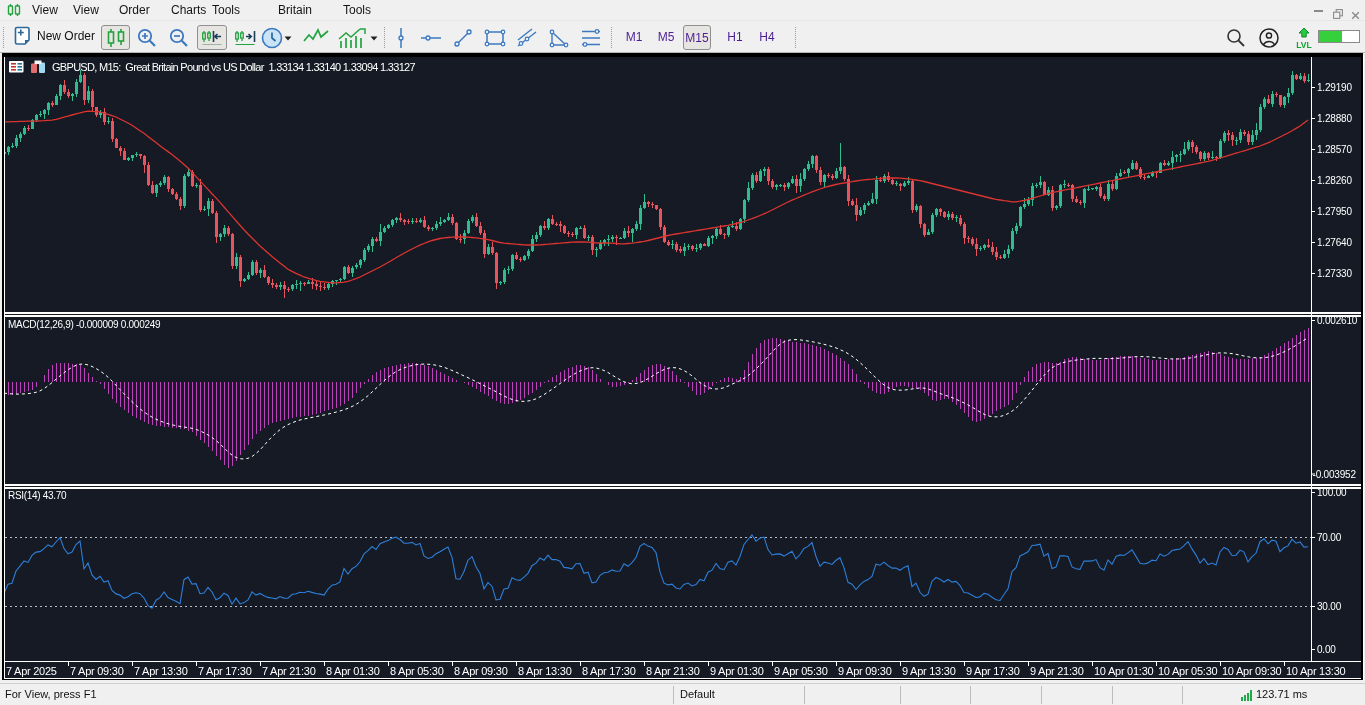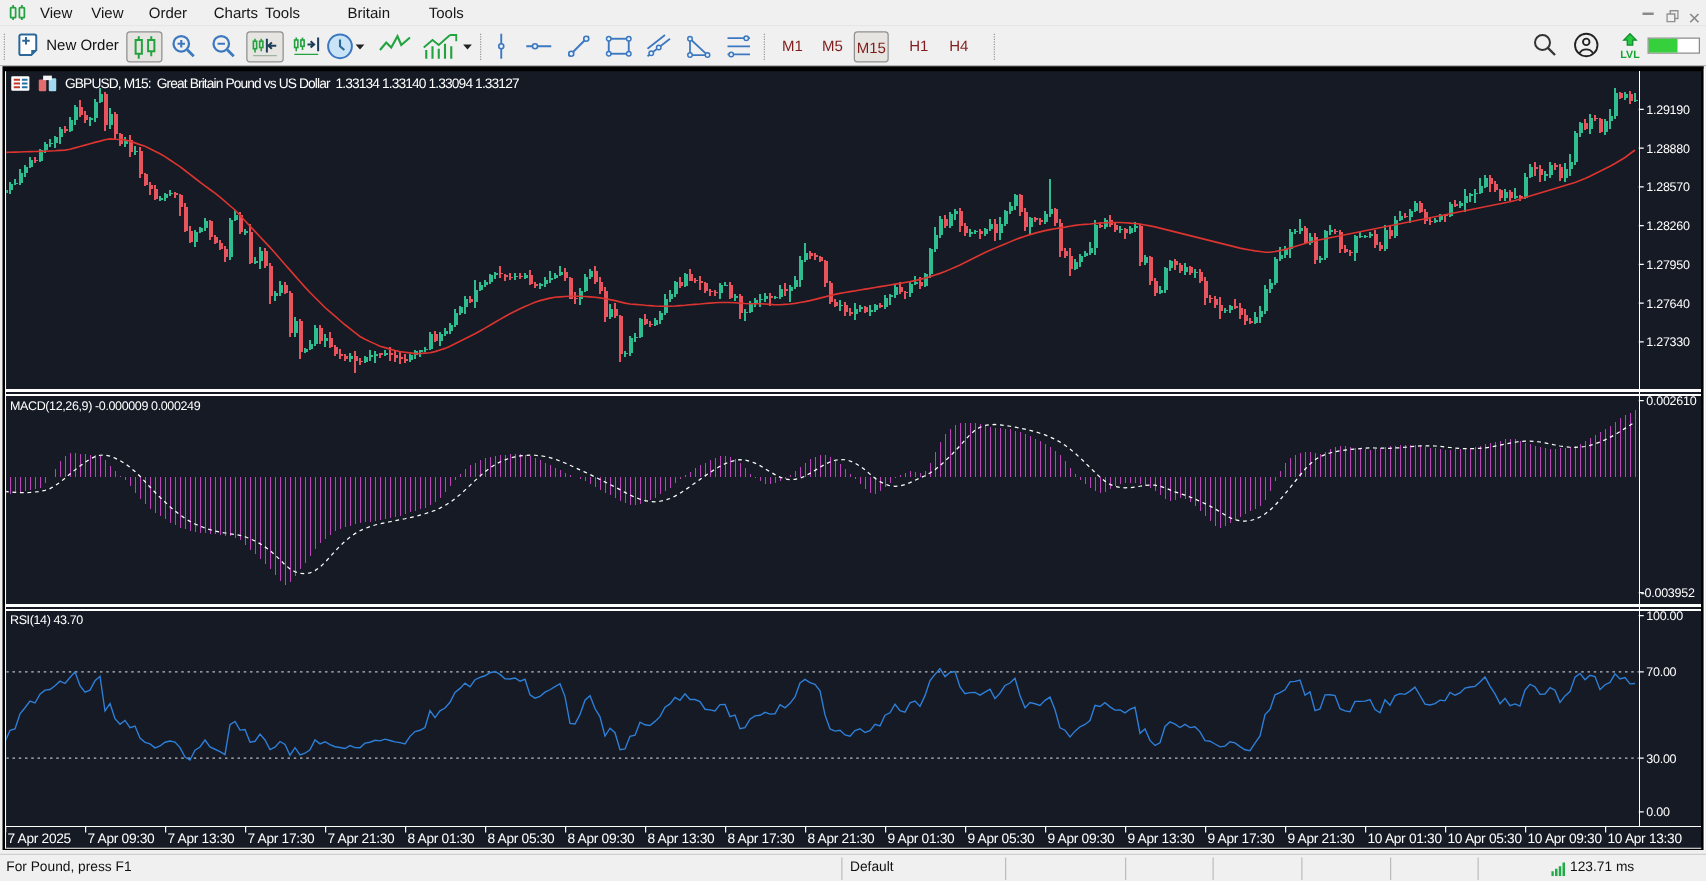--- a/index.html
+++ b/index.html
@@ -3,24 +3,24 @@
 <style>
 * { margin:0; padding:0; box-sizing:border-box; }
 html,body { width:1365px; height:705px; overflow:hidden; background:#f0f0f0;
   font-family:"Liberation Sans", sans-serif; }
 #app { position:relative; width:1365px; height:705px; }
 .abs { position:absolute; }
 #menubar { left:0; top:0; width:1365px; height:20px; background:#f0f0f0; }
 .menu { position:absolute; top:3px; font-size:12px; color:#151515; }
 #toolbar { left:0; top:20px; width:1365px; height:33px; background:#f0f0f0;
   border-top:1px solid #e6e6e6; border-bottom:1px solid #b6b6b6;padding-left:43px; }
-.tbtn { position:absolute; top:4px; height:25px; display:flex; justify-content:center; }
+.tbtn { position:absolute; top:4px; height:25px; display:flex; align-items:center; justify-content:center; }
 .pressed { border:1px solid #8f8f8f; border-radius:3px; background:#e7e5e2; }
 .tsep { position:absolute; top:6px; height:21px; width:0; border-left:1px dotted #9a9a9a; }
-.tf { position:absolute; top:4px; height:25px; line-height:25px; font-size:12px; color:#7f1d1d; text-align:center; }
+.tf { position:absolute; top:4px; height:25px; line-height:25px; font-size:12px; color:#4c1d95; text-align:center; }
 #statusbar { left:0; top:683px; width:1365px; height:22px; background:#f0f0f0; border-top:1px solid #cfcfcf; font-size:11px; color:#111; }
 .scell { position:absolute; top:0; height:22px; line-height:21px; }
 .ssep { position:absolute; top:2px; height:18px; width:0; border-left:1px solid #bdbdbd; }
 #chartsvg { position:absolute; left:0; top:0; }
 </style></head>
 <body>
 <div id="app">
 <div id="menubar" class="abs">
   <span class="abs" style="left:6px;top:2px"><svg width="16" height="16" viewBox="0 0 16 16" style="">
           <g stroke="#23a33f" fill="none" stroke-width="1.4">
@@ -315,21 +315,21 @@
 <rect x="11" y="69" width="5" height="1.6" fill="#c0392b"></rect>
 <rect x="17.5" y="63" width="4.5" height="1.6" fill="#2471a3"></rect>
 <rect x="17.5" y="66" width="4.5" height="1.6" fill="#2471a3"></rect>
 <rect x="17.5" y="69" width="4.5" height="1.6" fill="#2471a3"></rect>
 <rect x="31" y="63.5" width="6" height="9.5" fill="#e36c6c" rx="1"></rect>
 <rect x="39" y="62.5" width="6" height="10.5" fill="#9fd8ef" rx="1"></rect>
 <rect x="34.5" y="60.5" width="7" height="3.6" fill="#f4f6f7"></rect>
 </g>
 </svg>
 <div id="statusbar" class="abs">
-  <span class="scell" style="left:5px">For Pound, press F1</span>
+  <span class="scell" style="left:5px">For View, press F1</span>
   <span class="ssep" style="left:673px"></span>
   <span class="scell" style="left:680px">Default</span>
   <span class="ssep" style="left:804px"></span>
   <span class="ssep" style="left:900px"></span>
   <span class="ssep" style="left:970px"></span>
   <span class="ssep" style="left:1041px"></span>
   <span class="ssep" style="left:1112px"></span>
   <span class="ssep" style="left:1182px"></span>
   <span class="abs" style="left:1241px;top:5px"><svg width="12" height="12" viewBox="0 0 12 12" style="">
           <g fill="#21aa47">

